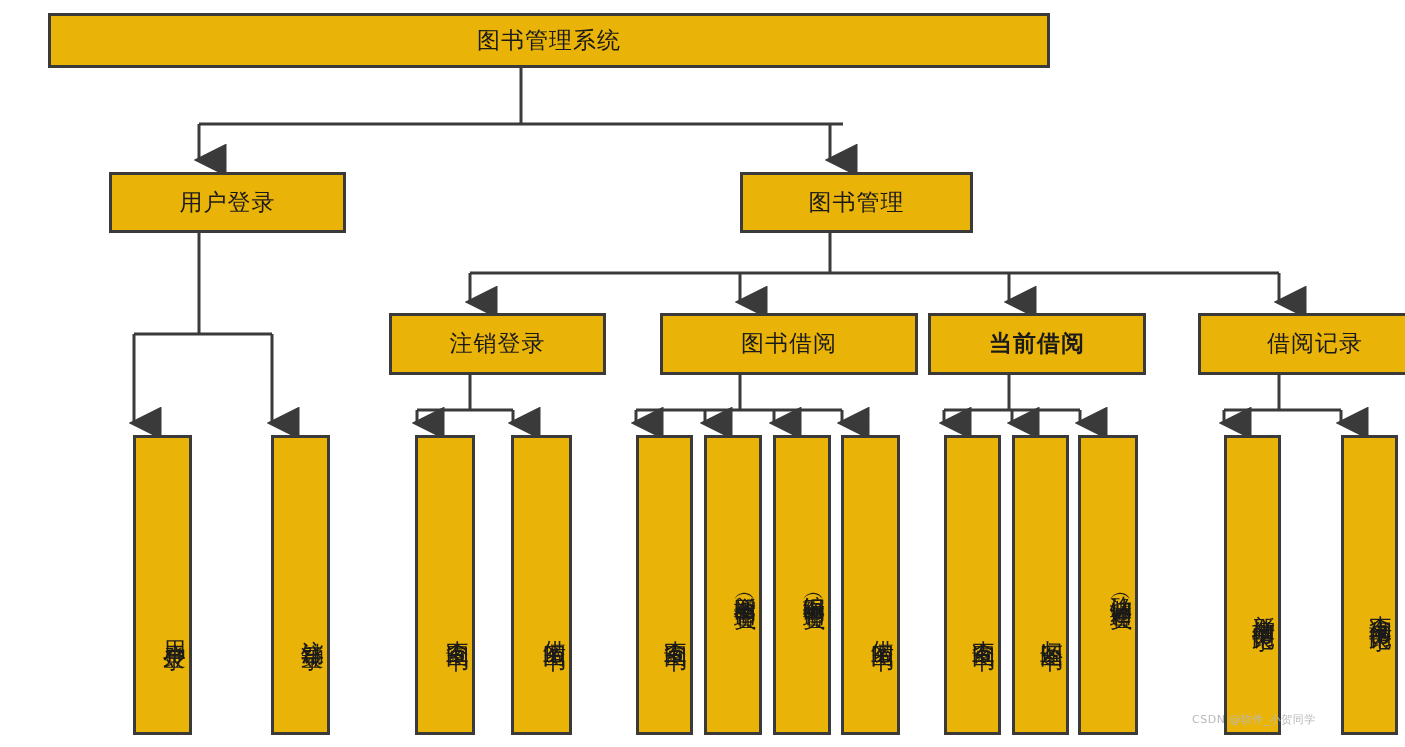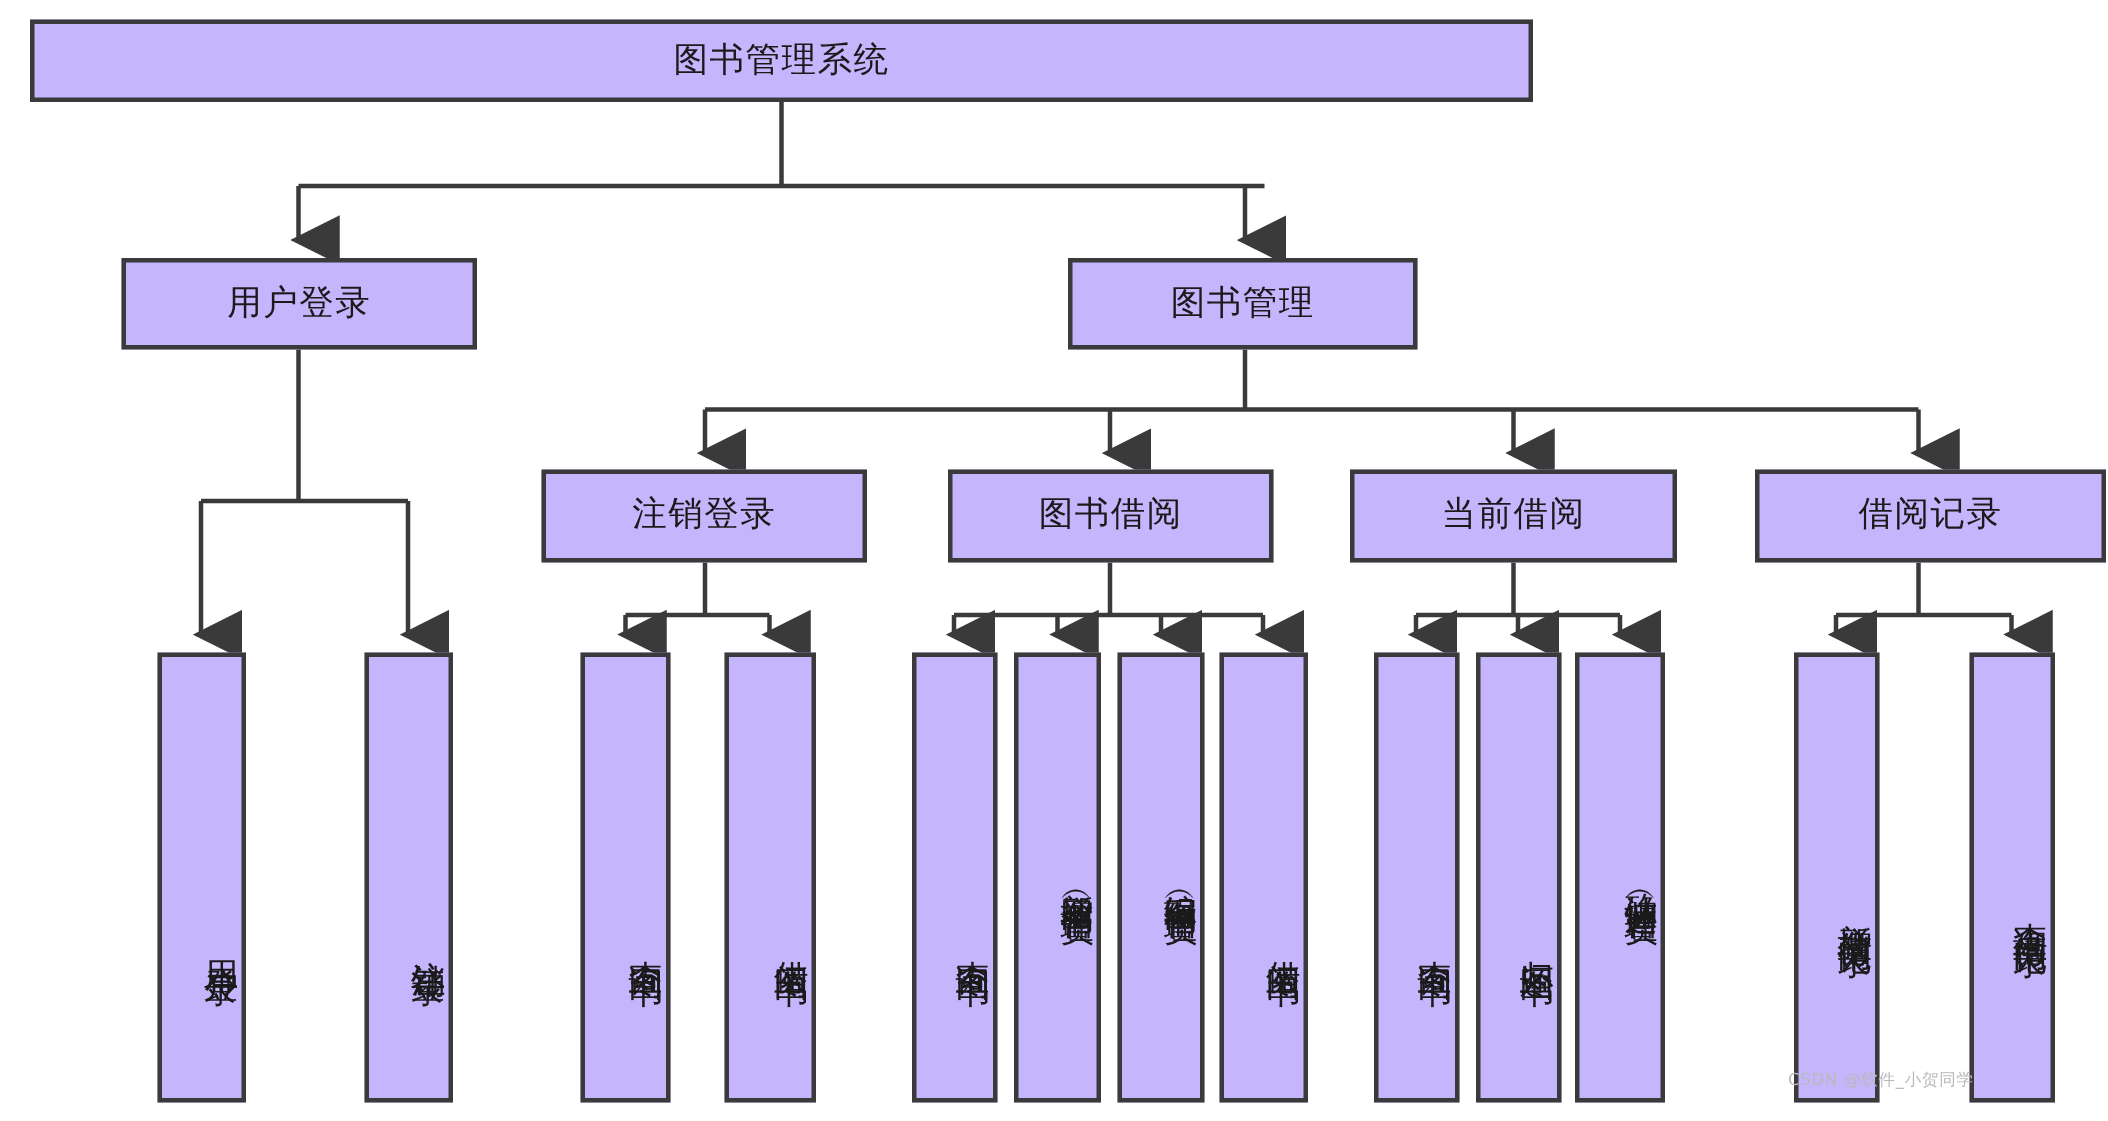--- a/index.html
+++ b/index.html
@@ -13,27 +13,28 @@
   #canvas {
     position: relative;
     width: 1405px;
     height: 747px;
     background: #ffffff;
     overflow: hidden;
   }
   .node {
     position: absolute;
     box-sizing: border-box;
-    background: #c4b5fd;
+    background: #eab308;
     border: 3px solid #3a3a3a;
     display: flex;
     align-items: center;
     justify-content: center;
     color: #1a1a1a;
     z-index: 2;
+    margin-left: 28px;
   }
   .node.h {
     font-size: 23px;
     letter-spacing: 1px;
     line-height: 1.2;
   }
   .node.v {
     writing-mode: vertical-rl;
     text-orientation: upright;
     font-size: 23px;
@@ -122,22 +123,22 @@
       <path d="M 1341 410 L 1341 423" marker-end="url(#arrow)"></path>
     </g>
   </svg>
 
   <div class="node h" style="left:20px; top:13px; width:1002px; height:55px;">图书管理系统</div>
 
   <div class="node h" style="left:81px; top:172px; width:237px; height:61px;">用户登录</div>
   <div class="node h" style="left:712px; top:172px; width:233px; height:61px;">图书管理</div>
 
   <div class="node h" style="left:361px; top:313px; width:217px; height:62px;">注销登录</div>
-  <div class="node h" style="left:632px; top:313px; width:217px; height:62px;">图书借阅</div>
-  <div class="node h" style="left:900px; top:313px; width:218px; height:62px;">当前借阅</div>
+  <div class="node h" style="left:632px; top:313px; width:258px; height:62px;">图书借阅</div>
+  <div class="node h" style="left:900px; top:313px; width:218px; height:62px;font-weight:bold;">当前借阅</div>
   <div class="node h" style="left:1170px; top:313px; width:234px; height:62px;">借阅记录</div>
 
   <div class="node v" style="left:105px; top:435px; width:59px; height:300px; padding-top:90px;">用户登录</div>
   <div class="node v" style="left:243px; top:435px; width:59px; height:300px; padding-top:90px;">注销登录</div>
 
   <div class="node v" style="left:387px; top:435px; width:60px; height:300px; padding-top:90px;">查询图书</div>
   <div class="node v" style="left:483px; top:435px; width:61px; height:300px; padding-top:90px;">借阅图书</div>
 
   <div class="node v" style="left:608px; top:435px; width:57px; height:300px; padding-top:90px;">查询图书</div>
   <div class="node v tall-text" style="left:676px; top:435px; width:58px; height:300px; padding-top:8px;">新增图书（管理员）</div>

